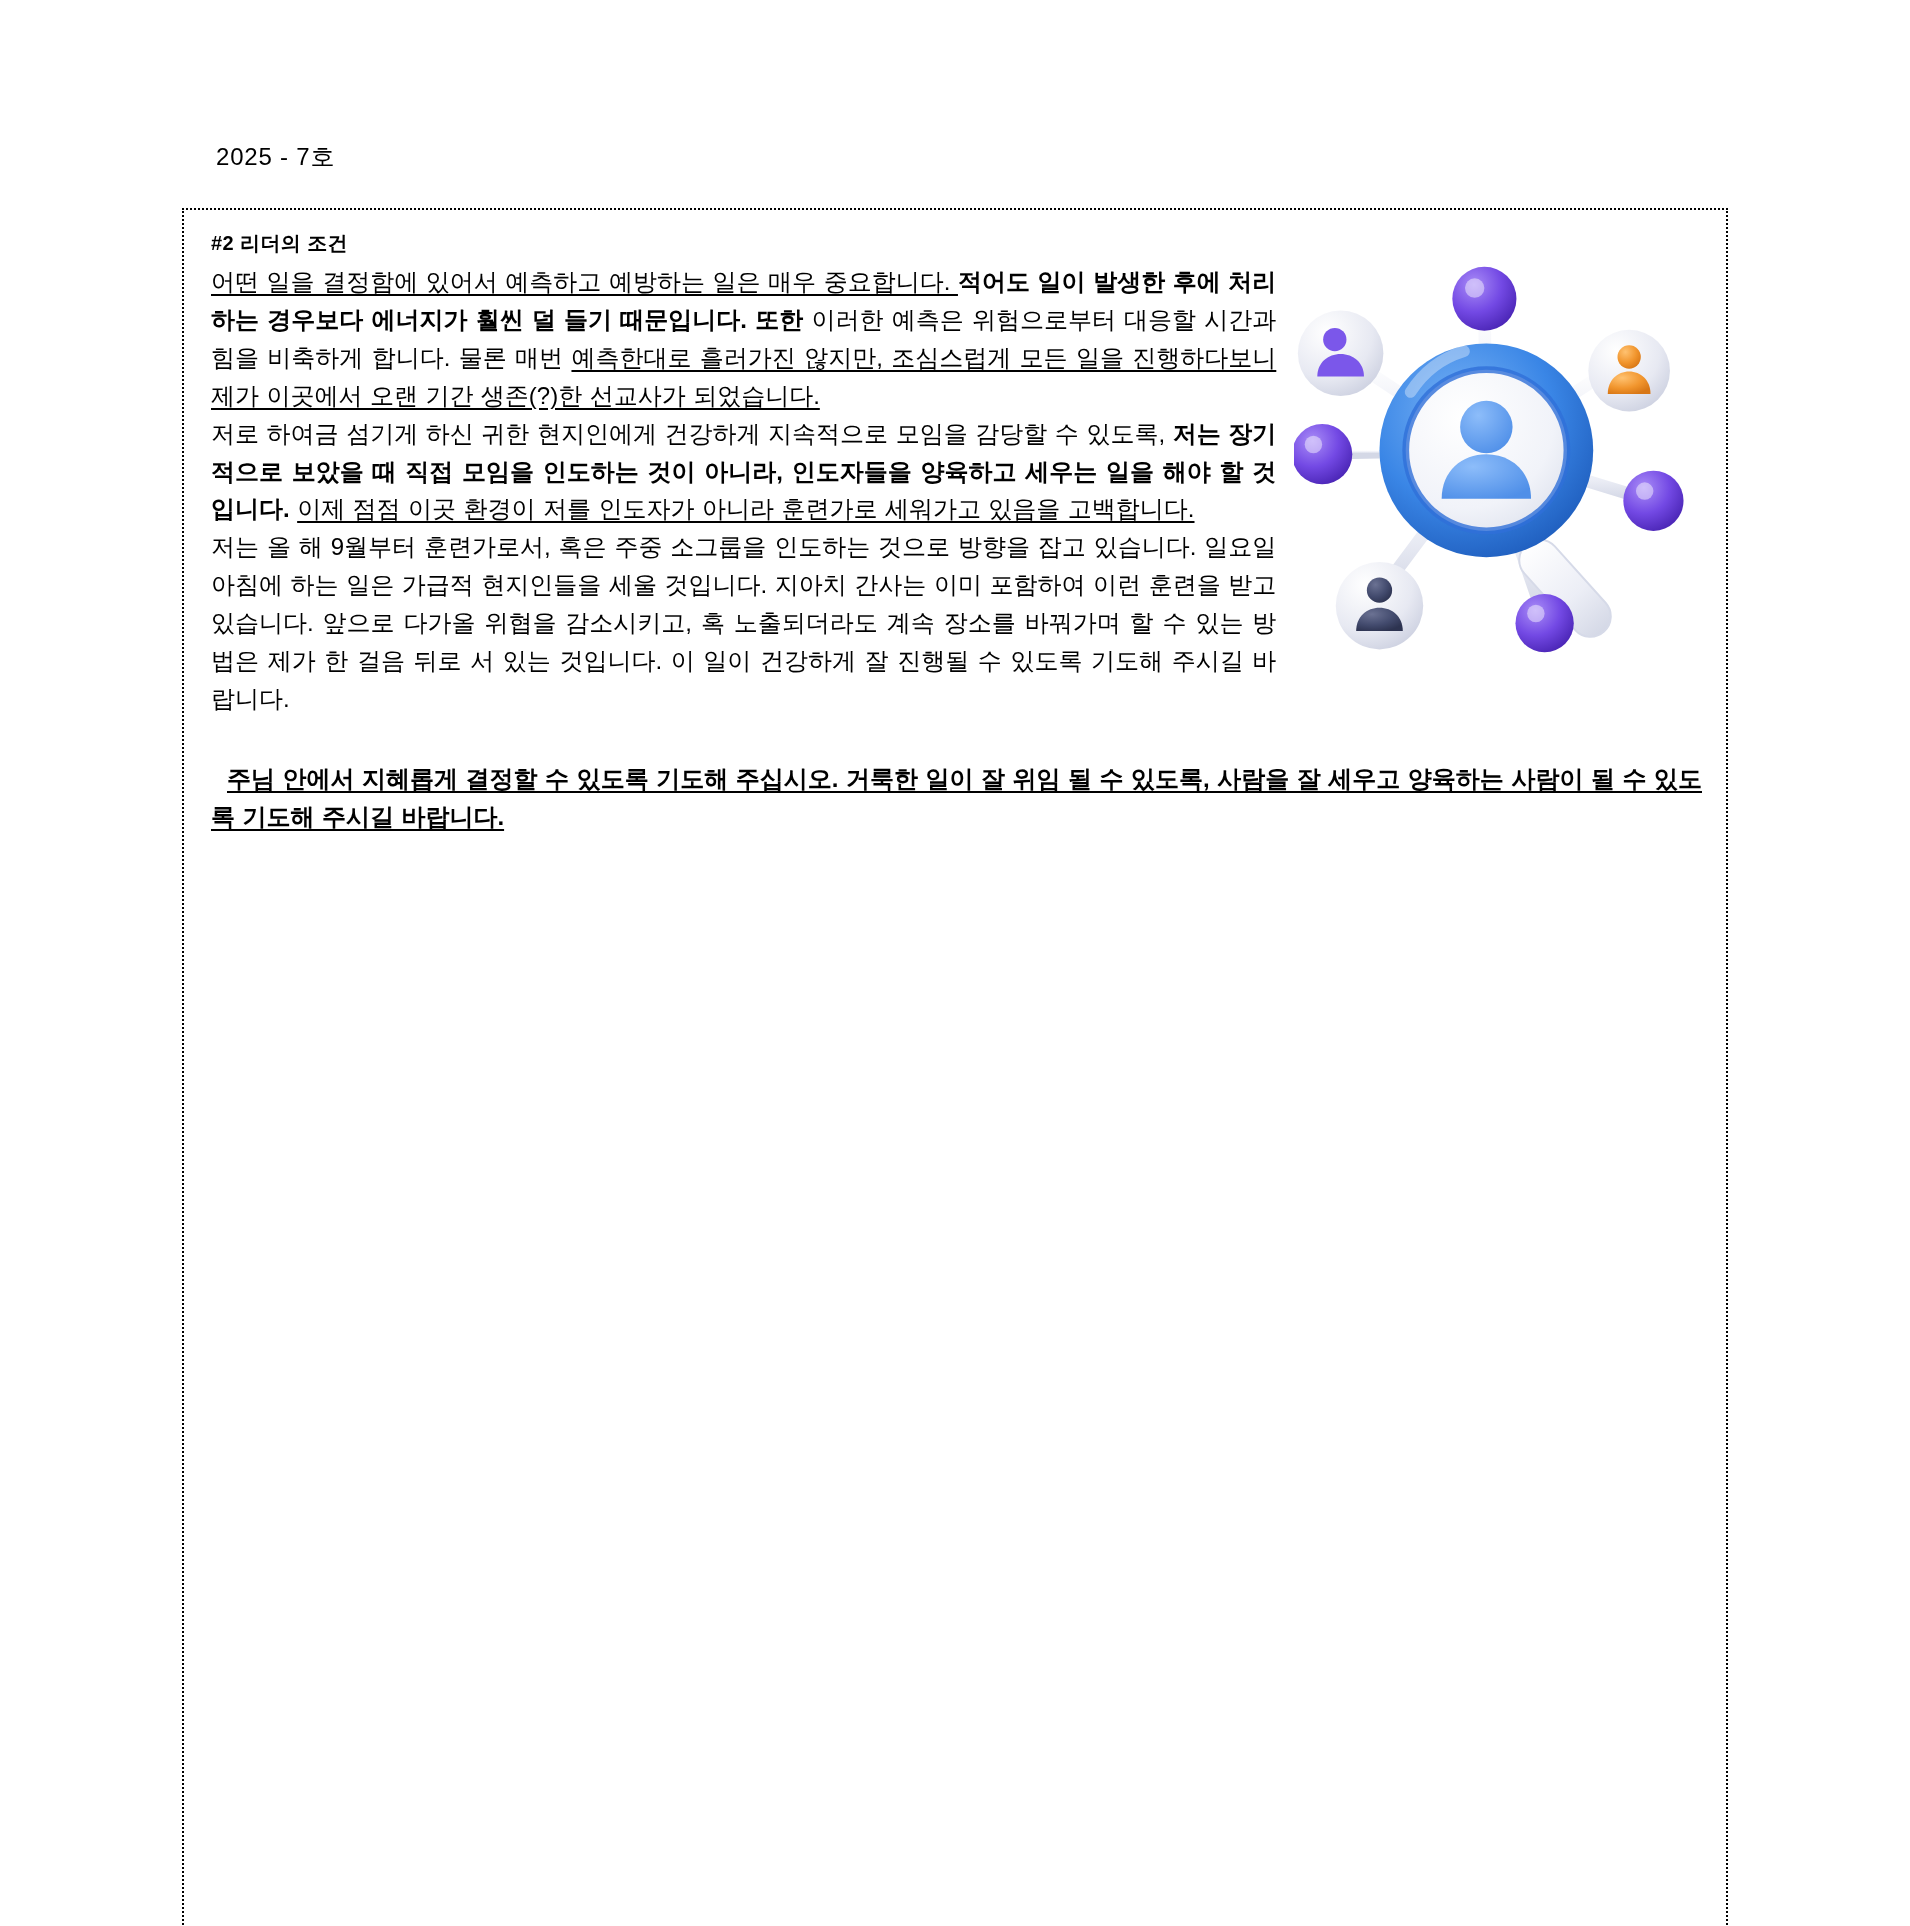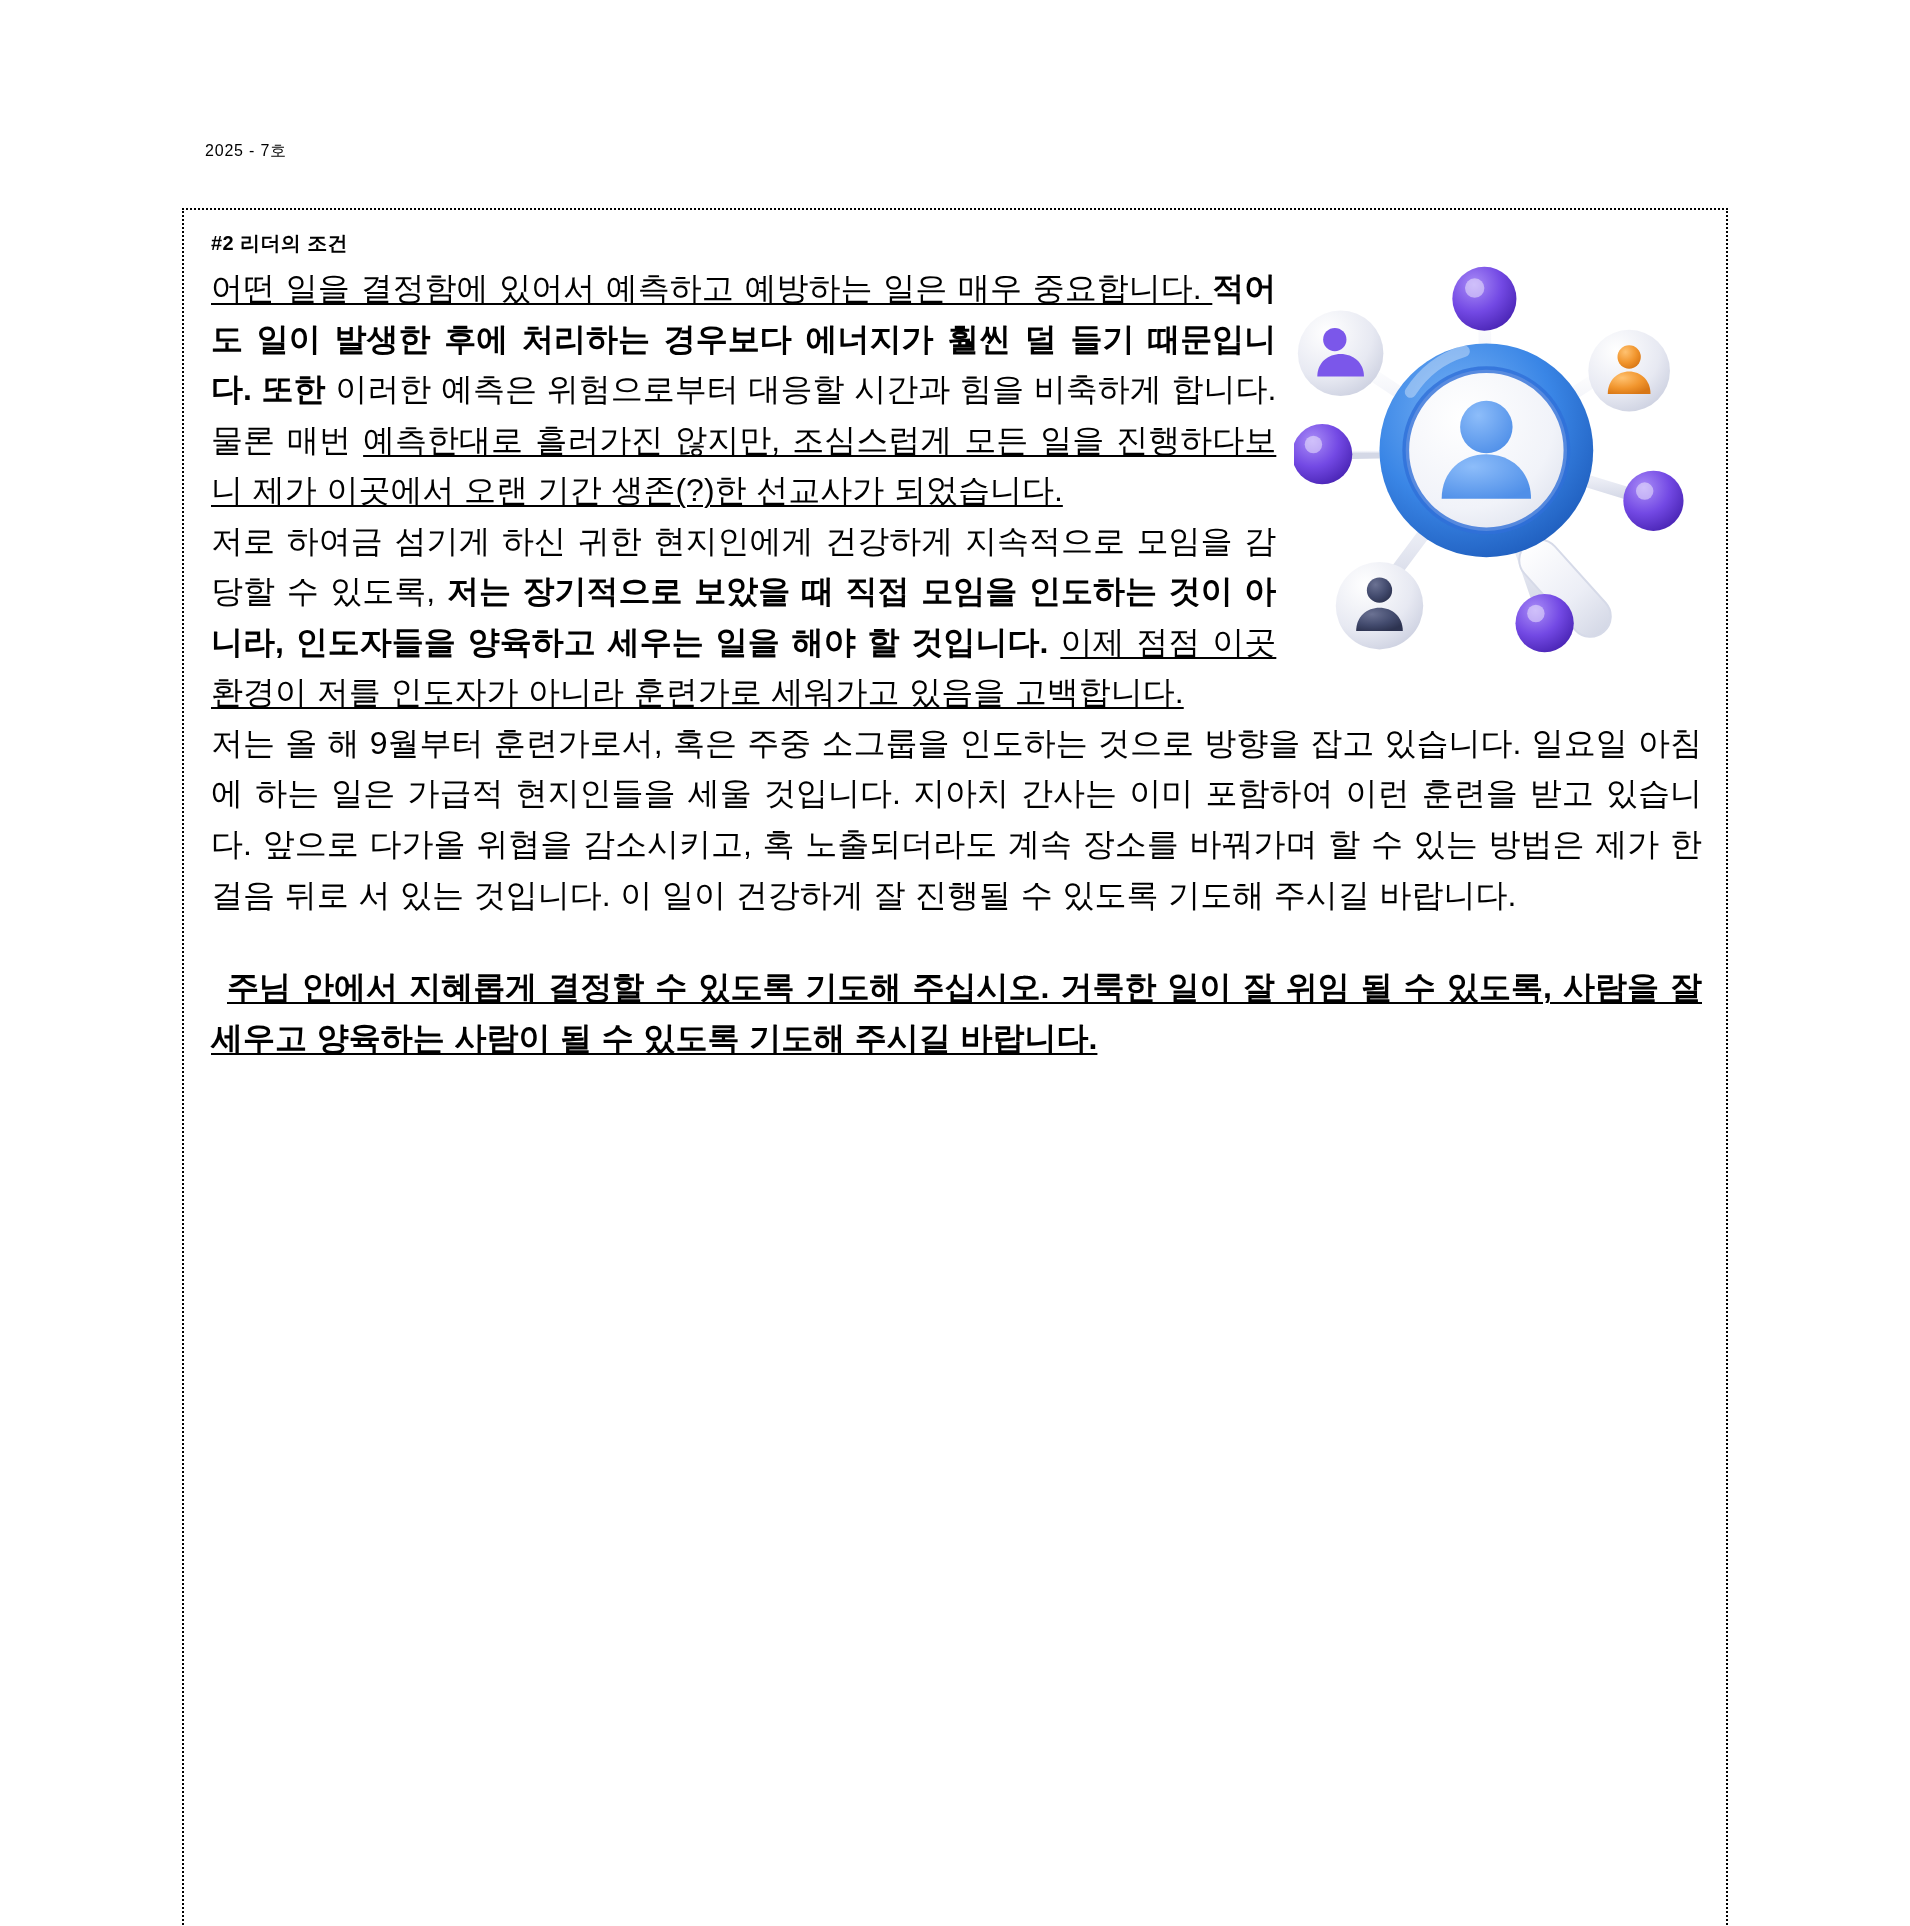--- a/index.html
+++ b/index.html
@@ -9,23 +9,23 @@
     background:#ffffff;
     font-family:"Liberation Sans","DejaVu Sans",sans-serif;
     color:#000000;
     position:relative;
     overflow:hidden;
   }
 
   
   .page-header{
     position:absolute;
-    left:205px;
+    left:216px;
     top:141px;
-    font-size:16px;
+    font-size:24px;
     letter-spacing:0.8px;
     white-space:nowrap;
   }
 
   
   .frame{
     position:absolute;
     left:182px;
     top:208px;
     width:1546px;
@@ -58,21 +58,21 @@
     width:408px;
     height:408px;
     margin:-7px 0px 2.3px 17.7px;
     position:relative;
     shape-outside:inset(0);
   }
   .illus svg{display:block;width:100%;height:100%;}
 
   p.para{
     margin:0;
-    font-size:32px;
+    font-size:24px;
     line-height:1.58;
     text-align:justify;
     text-justify:inter-character;
     letter-spacing:0px;
     word-spacing:0.8px;
   }
   p.para + p.para{margin-top:0px;}
 
   .b{font-weight:bold;}
   .u{text-decoration:underline;text-decoration-thickness:1.9px;text-underline-offset:3.5px;}

